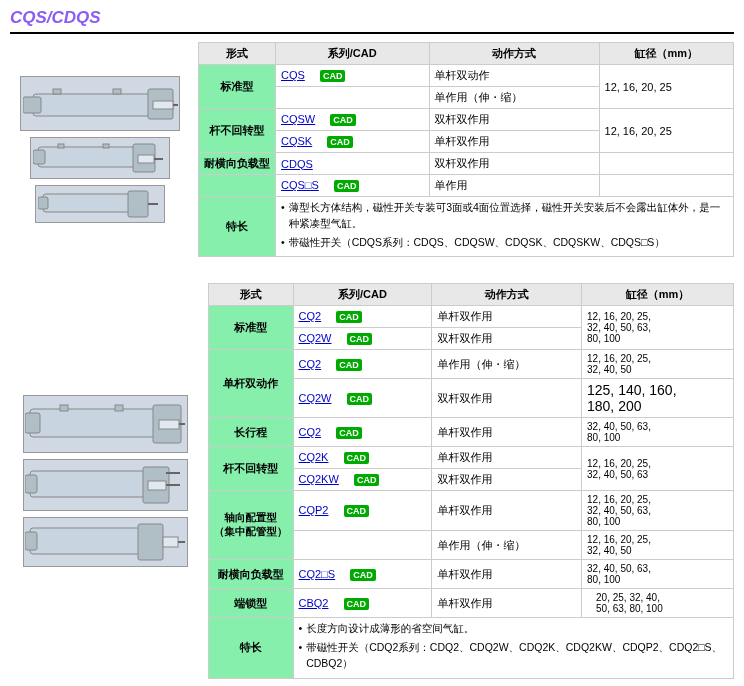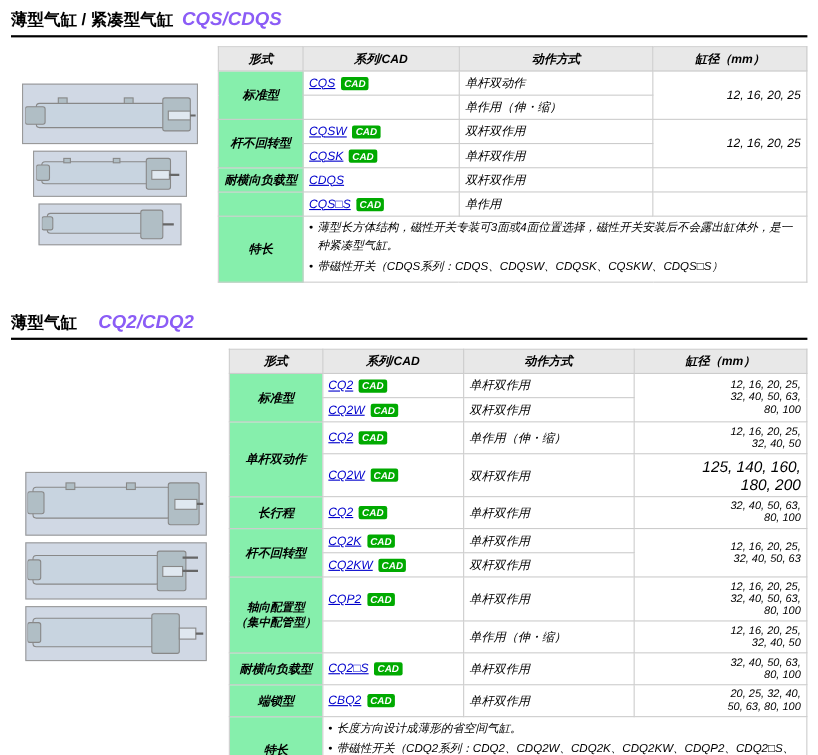--- a/index.html
+++ b/index.html
@@ -50,21 +50,20 @@
       display: flex;
       align-items: center;
       justify-content: center;
       color: #666;
       font-size: 10px;
     }
     .product-table {
       flex: 1;
       border-collapse: collapse;
       font-size: 11px;
-      font-style: italic;
     }
     .product-table th, .product-table td {
       border: 1px solid #ccc;
       padding: 3px 5px;
       vertical-align: middle;
     }
     .product-table thead th {
       background: #e8e8e8;
       font-weight: bold;
       text-align: center;
@@ -81,55 +80,54 @@
       text-decoration: underline;
       cursor: pointer;
     }
     .cad-badge {
       display: inline-block;
       background: #00aa00;
       color: #fff;
       font-size: 9px;
       font-weight: bold;
       padding: 1px 3px;
-      margin-left: 2px;
+      margin-left: 12px;
       border-radius: 2px;
     }
     .feature-cell {
       font-size: 10.5px;
       line-height: 1.5;
     }
     .bullet-item {
       display: flex;
       gap: 4px;
       margin-bottom: 3px;
     }
     .bullet-dot {
       flex-shrink: 0;
     }
     .diameter-cell {
       white-space: nowrap;
-      text-align: right;
+      text-align: left;
     }
     .links-cell {
       white-space: nowrap;
     }
     .action-cell {
       white-space: nowrap;
     }
     table {
       width: 100%;
     }
   </style>
 </head>
 <body>
 
 <div class="section">
   <div class="section-header">
-    <span class="section-title-cn">薄型气缸 / 紧凑型气缸</span>
     <span class="section-title-en">CQS/CDQS</span>
   </div>
   <div class="section-body">
     <div class="product-images">
       <div class="product-image-placeholder" style="width:160px;height:55px;">
 
         <svg width="155" height="50" viewBox="0 0 155 50">
           <rect x="10" y="15" width="120" height="22" rx="3" fill="#c8d4e0" stroke="#888" stroke-width="1"></rect>
           <rect x="0" y="18" width="18" height="16" rx="2" fill="#b0bec5" stroke="#888" stroke-width="1"></rect>
           <rect x="125" y="10" width="25" height="30" rx="2" fill="#b0bec5" stroke="#888" stroke-width="1"></rect>
@@ -222,35 +220,30 @@
 
         <tr>
           <td class="row-label">特长</td>
           <td colspan="3" class="feature-cell">
             <div class="bullet-item">
               <span class="bullet-dot">•</span>
               <span>薄型长方体结构，磁性开关专装可3面或4面位置选择，磁性开关安装后不会露出缸体外，是一种紧凑型气缸。</span>
             </div>
             <div class="bullet-item">
               <span class="bullet-dot">•</span>
-              <span>带磁性开关（CDQS系列：CDQS、CDQSW、CDQSK、CQSKW、CDQS□S）</span>
+              <span>带磁性开关（CDQS系列：CDQS、CDQSW、CDQSK、CDQSKW、CDQS□S）</span>
             </div>
           </td>
         </tr>
       </tbody>
     </table>
   </div>
 </div>
 
 <div class="section" style="margin-top:10px;">
-  <div class="section-header">
-    <span class="section-title-cn">薄型气缸</span>
-    <span style="margin-right:8px;">&nbsp;</span>
-    <span class="section-title-en">CQ2/CDQ2</span>
-  </div>
   <div class="section-body">
     <div class="product-images" style="width:190px;">
       <div class="product-image-placeholder" style="width:165px;height:58px;">
         <svg width="160" height="54" viewBox="0 0 160 54">
           <rect x="5" y="12" width="125" height="28" rx="3" fill="#c8d4e0" stroke="#888" stroke-width="1"></rect>
           <rect x="0" y="16" width="15" height="20" rx="2" fill="#b0bec5" stroke="#888" stroke-width="1"></rect>
           <rect x="128" y="8" width="28" height="38" rx="2" fill="#b0bec5" stroke="#888" stroke-width="1"></rect>
           <rect x="134" y="23" width="20" height="9" fill="#e0e8f0" stroke="#888" stroke-width="1"></rect>
           <line x1="154" y1="27" x2="160" y2="27" stroke="#666" stroke-width="2"></line>
           <rect x="35" y="8" width="8" height="6" fill="#b0bec5" stroke="#888"></rect>

